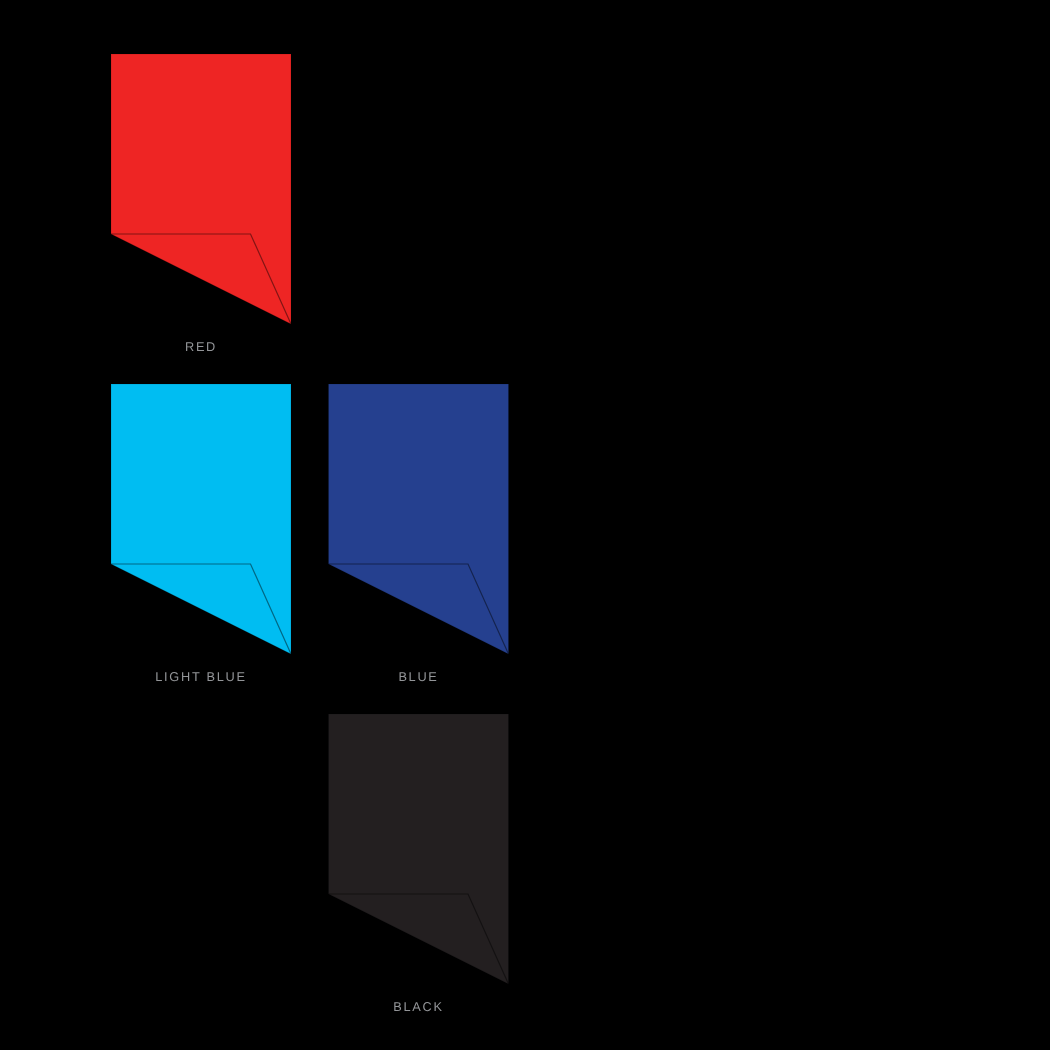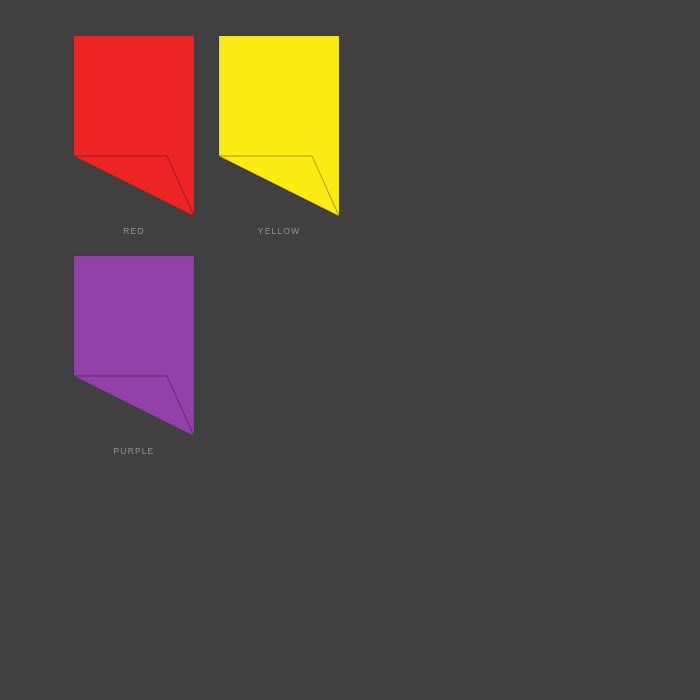--- a/index.html
+++ b/index.html
@@ -61,50 +61,60 @@
     letter-spacing: 1.15px;
     color: #939598;
     text-transform: uppercase;
     line-height: 11px;
     white-space: nowrap;
   }
 </style>
 </head>
 <body>
 
-<div id="swatch-board" style="background: #404040;">
+<div id="swatch-board" style="background: #000000;">
     <div class="swatch-row" style="top: 35px; padding-left: 73px;">
       <div class="swatch-cell">
         <div class="swatch-figure">
           <svg viewBox="0 0 122 182">
             <polygon points="1,1 121,1 121,181 1,121" fill="#EE2524"></polygon>
             <polyline points="1,121 94,121 121,181" fill="none" stroke="rgba(0,0,0,0.45)" stroke-width="0.8"></polyline>
             <polygon points="1,1 121,1 121,181 1,121" fill="none" stroke="rgba(0,0,0,0.12)" stroke-width="0.7"></polygon>
           </svg>
         </div>
         <div class="swatch-label">RED</div>
       </div>
-      <div class="swatch-cell">
-        <div class="swatch-figure">
-          <svg viewBox="0 0 122 182">
-            <polygon points="1,1 121,1 121,181 1,121" fill="#FAEB13"></polygon>
-            <polyline points="1,121 94,121 121,181" fill="none" stroke="rgba(0,0,0,0.45)" stroke-width="0.8"></polyline>
-            <polygon points="1,1 121,1 121,181 1,121" fill="none" stroke="rgba(0,0,0,0.12)" stroke-width="0.7"></polygon>
-          </svg>
-        </div>
-        <div class="swatch-label">YELLOW</div>
-      </div>
     </div>
     <div class="swatch-row" style="top: 255px; padding-left: 73px;">
       <div class="swatch-cell">
         <div class="swatch-figure">
           <svg viewBox="0 0 122 182">
-            <polygon points="1,1 121,1 121,181 1,121" fill="#9141A8"></polygon>
+            <polygon points="1,1 121,1 121,181 1,121" fill="#00BDF2"></polygon>
             <polyline points="1,121 94,121 121,181" fill="none" stroke="rgba(0,0,0,0.45)" stroke-width="0.8"></polyline>
             <polygon points="1,1 121,1 121,181 1,121" fill="none" stroke="rgba(0,0,0,0.12)" stroke-width="0.7"></polygon>
           </svg>
         </div>
-        <div class="swatch-label">PURPLE</div>
+        <div class="swatch-label">LIGHT BLUE</div>
+      </div>
+      <div class="swatch-cell">
+        <div class="swatch-figure">
+          <svg viewBox="0 0 122 182">
+            <polygon points="1,1 121,1 121,181 1,121" fill="#25408F"></polygon>
+            <polyline points="1,121 94,121 121,181" fill="none" stroke="rgba(0,0,0,0.45)" stroke-width="0.8"></polyline>
+            <polygon points="1,1 121,1 121,181 1,121" fill="none" stroke="rgba(0,0,0,0.12)" stroke-width="0.7"></polygon>
+          </svg>
+        </div>
+        <div class="swatch-label">BLUE</div>
       </div>
     </div>
     <div class="swatch-row" style="top: 475px; padding-left: 218px;">
+      <div class="swatch-cell">
+        <div class="swatch-figure">
+          <svg viewBox="0 0 122 182">
+            <polygon points="1,1 121,1 121,181 1,121" fill="#231F20"></polygon>
+            <polyline points="1,121 94,121 121,181" fill="none" stroke="rgba(0,0,0,0.45)" stroke-width="0.8"></polyline>
+            <polygon points="1,1 121,1 121,181 1,121" fill="none" stroke="rgba(0,0,0,0.12)" stroke-width="0.7"></polygon>
+          </svg>
+        </div>
+        <div class="swatch-label">BLACK</div>
+      </div>
     </div>
   </div>
 
 </body></html>

